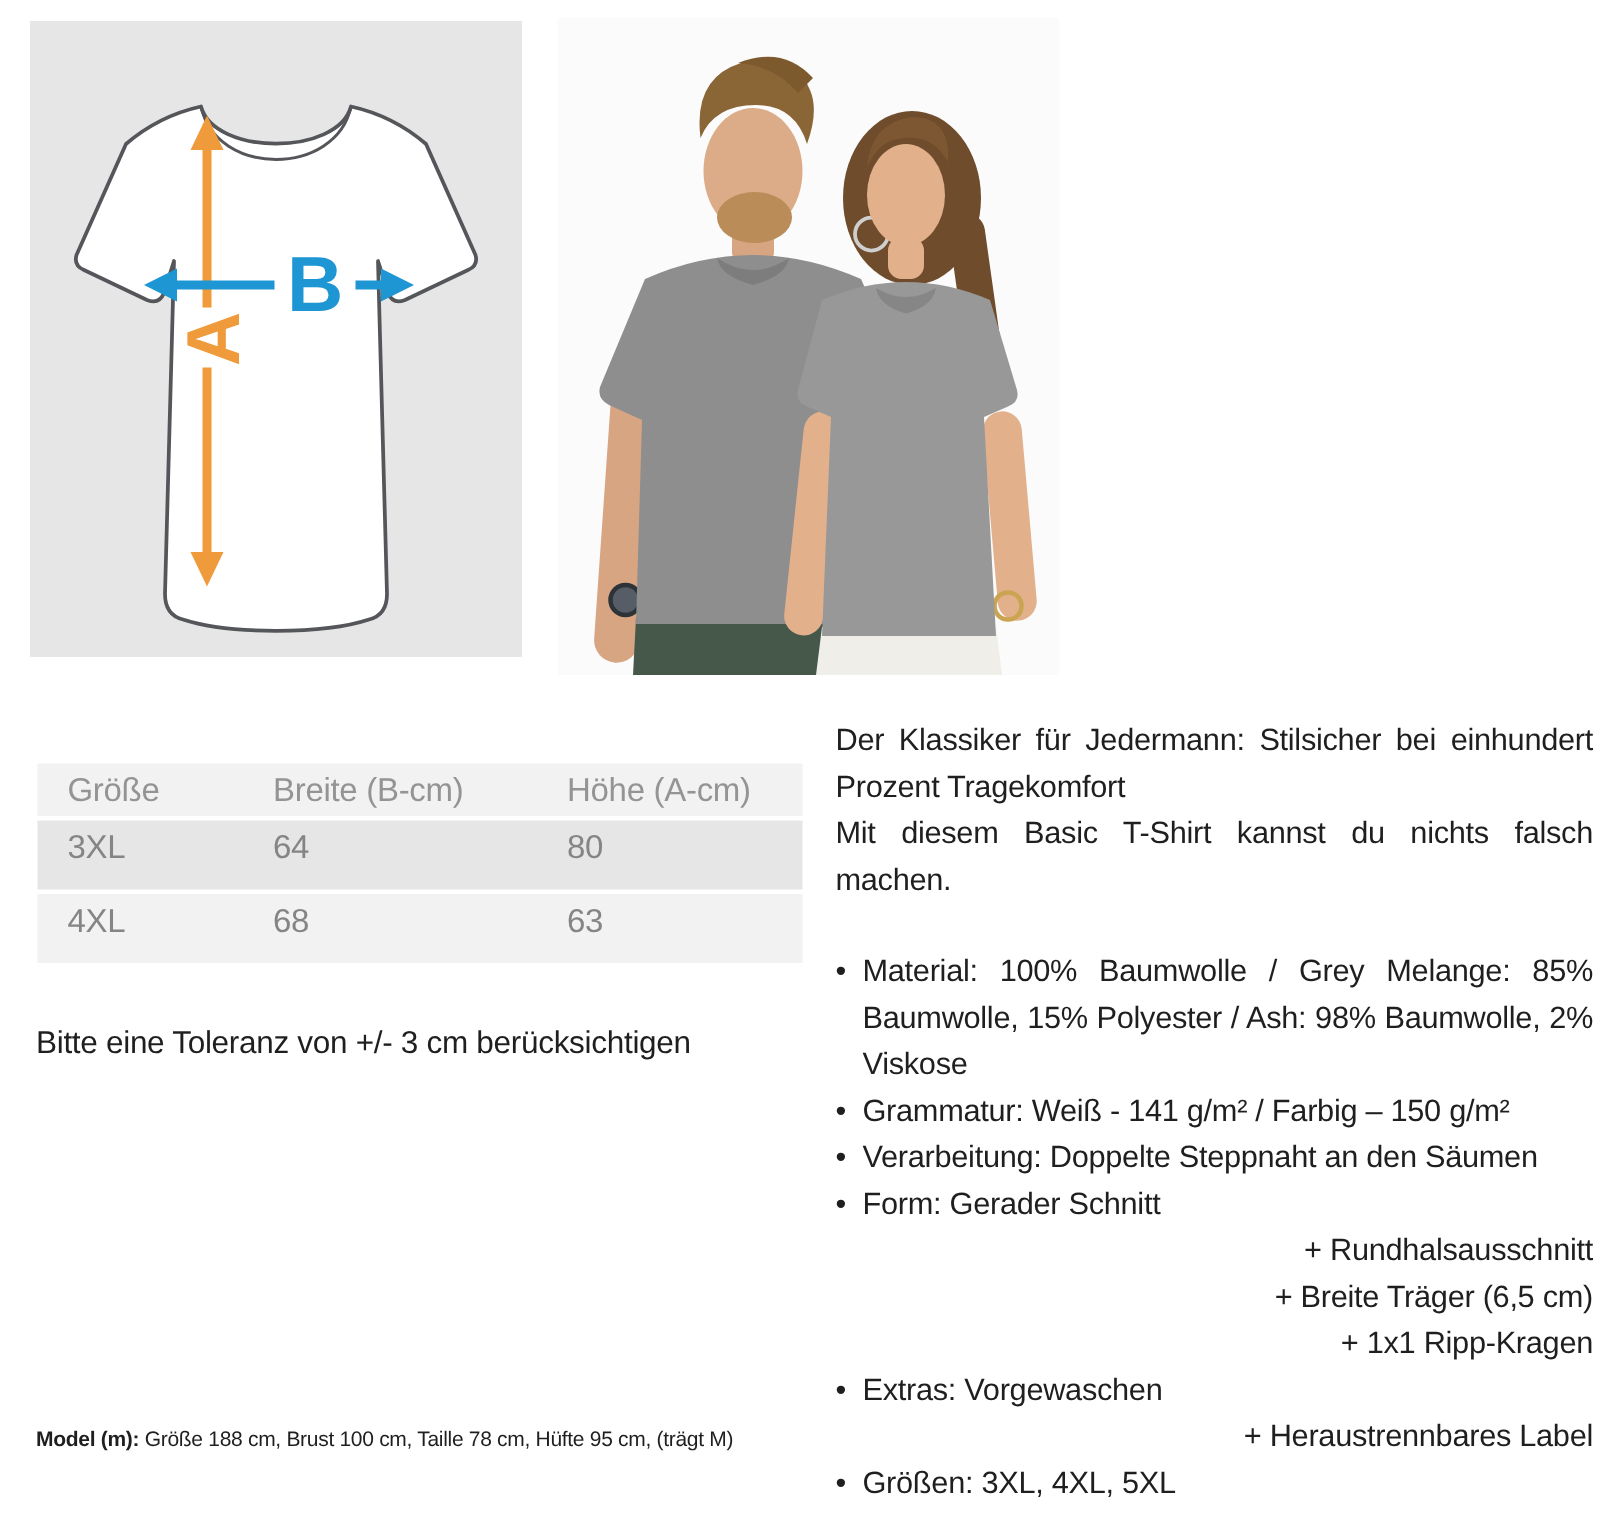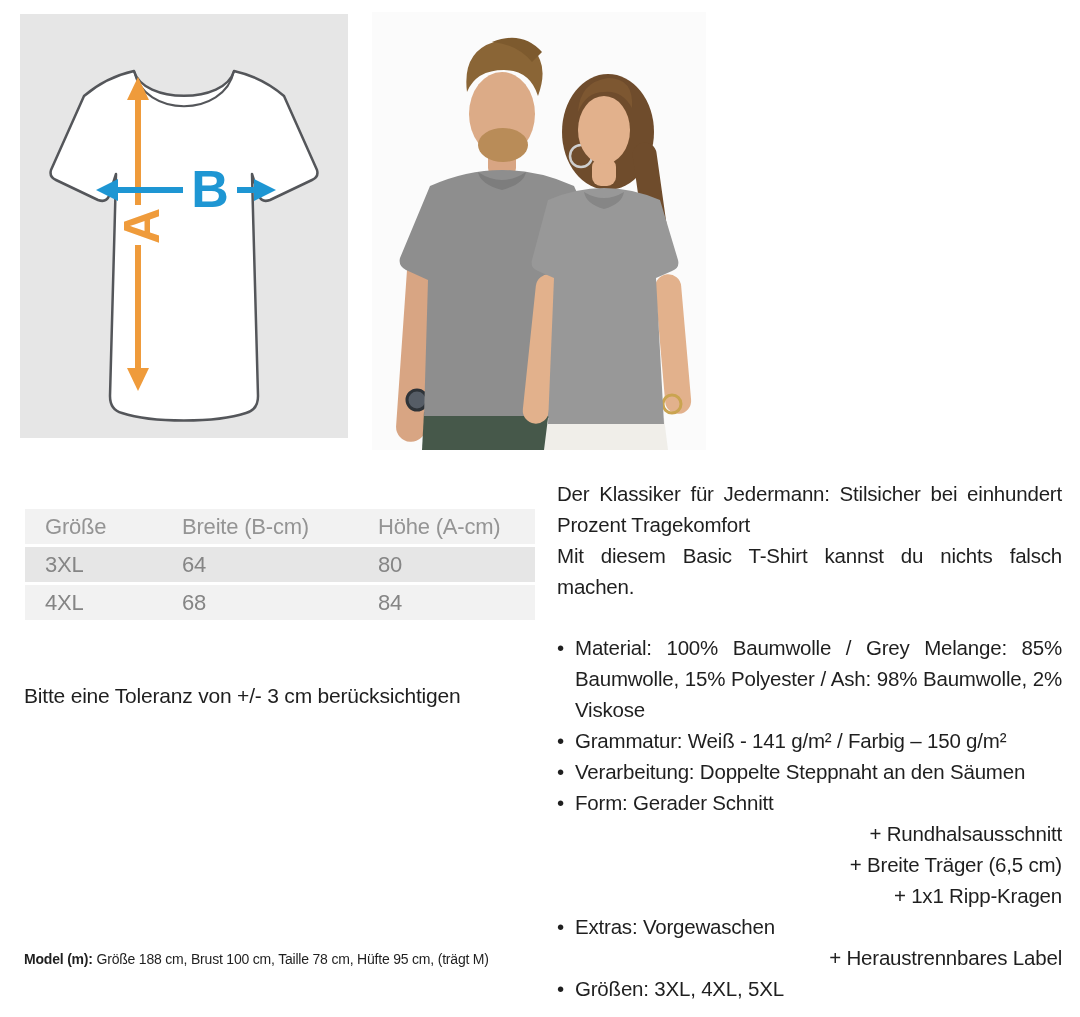--- a/index.html
+++ b/index.html
@@ -14,21 +14,21 @@
   table.size-table{
     position:absolute;left:25px;top:506px;width:510px;
     border-collapse:separate;border-spacing:0 3px;
     font-size:22px;color:#8a8a8a;table-layout:fixed;
   }
   table.size-table th{
     font-weight:normal;text-align:left;background:#f2f2f2;
     height:35px;padding:0 0 0 20px;color:#949494;
   }
   table.size-table td{
-    background:#f2f2f2;height:35px;padding:0 0 0 20px;color:#858585;
+    background:#f2f2f2;height:35px;padding:0 0 11px 20px;color:#858585;
   }
   table.size-table tr.alt td{background:#e6e6e6;}
   .tolerance{position:absolute;left:24px;top:668px;width:520px;font-size:21px;margin-top:16px;}
   .description{
     position:absolute;left:557px;top:478px;width:505px;
     font-size:20.5px;line-height:31px;
   }
   .description p{margin:0;text-align:justify;}
   .bullets{margin-top:30px;}
   .brow{display:flex;}
@@ -127,21 +127,21 @@
     <th>Höhe (A-cm)</th>
   </tr>
   <tr class="alt">
     <td>3XL</td>
     <td>64</td>
     <td>80</td>
   </tr>
   <tr>
     <td>4XL</td>
     <td>68</td>
-    <td>84</td>
+    <td>63</td>
   </tr>
 </tbody>
   </table>
 
 <div class="tolerance">Bitte eine Toleranz von +/- 3 cm berücksichtigen</div>
 
 <div class="description">
   <p>Der Klassiker für Jedermann: Stilsicher bei einhundert Prozent Tragekomfort</p>
   <p>Mit diesem Basic T-Shirt kannst du nichts falsch machen.</p>
 

